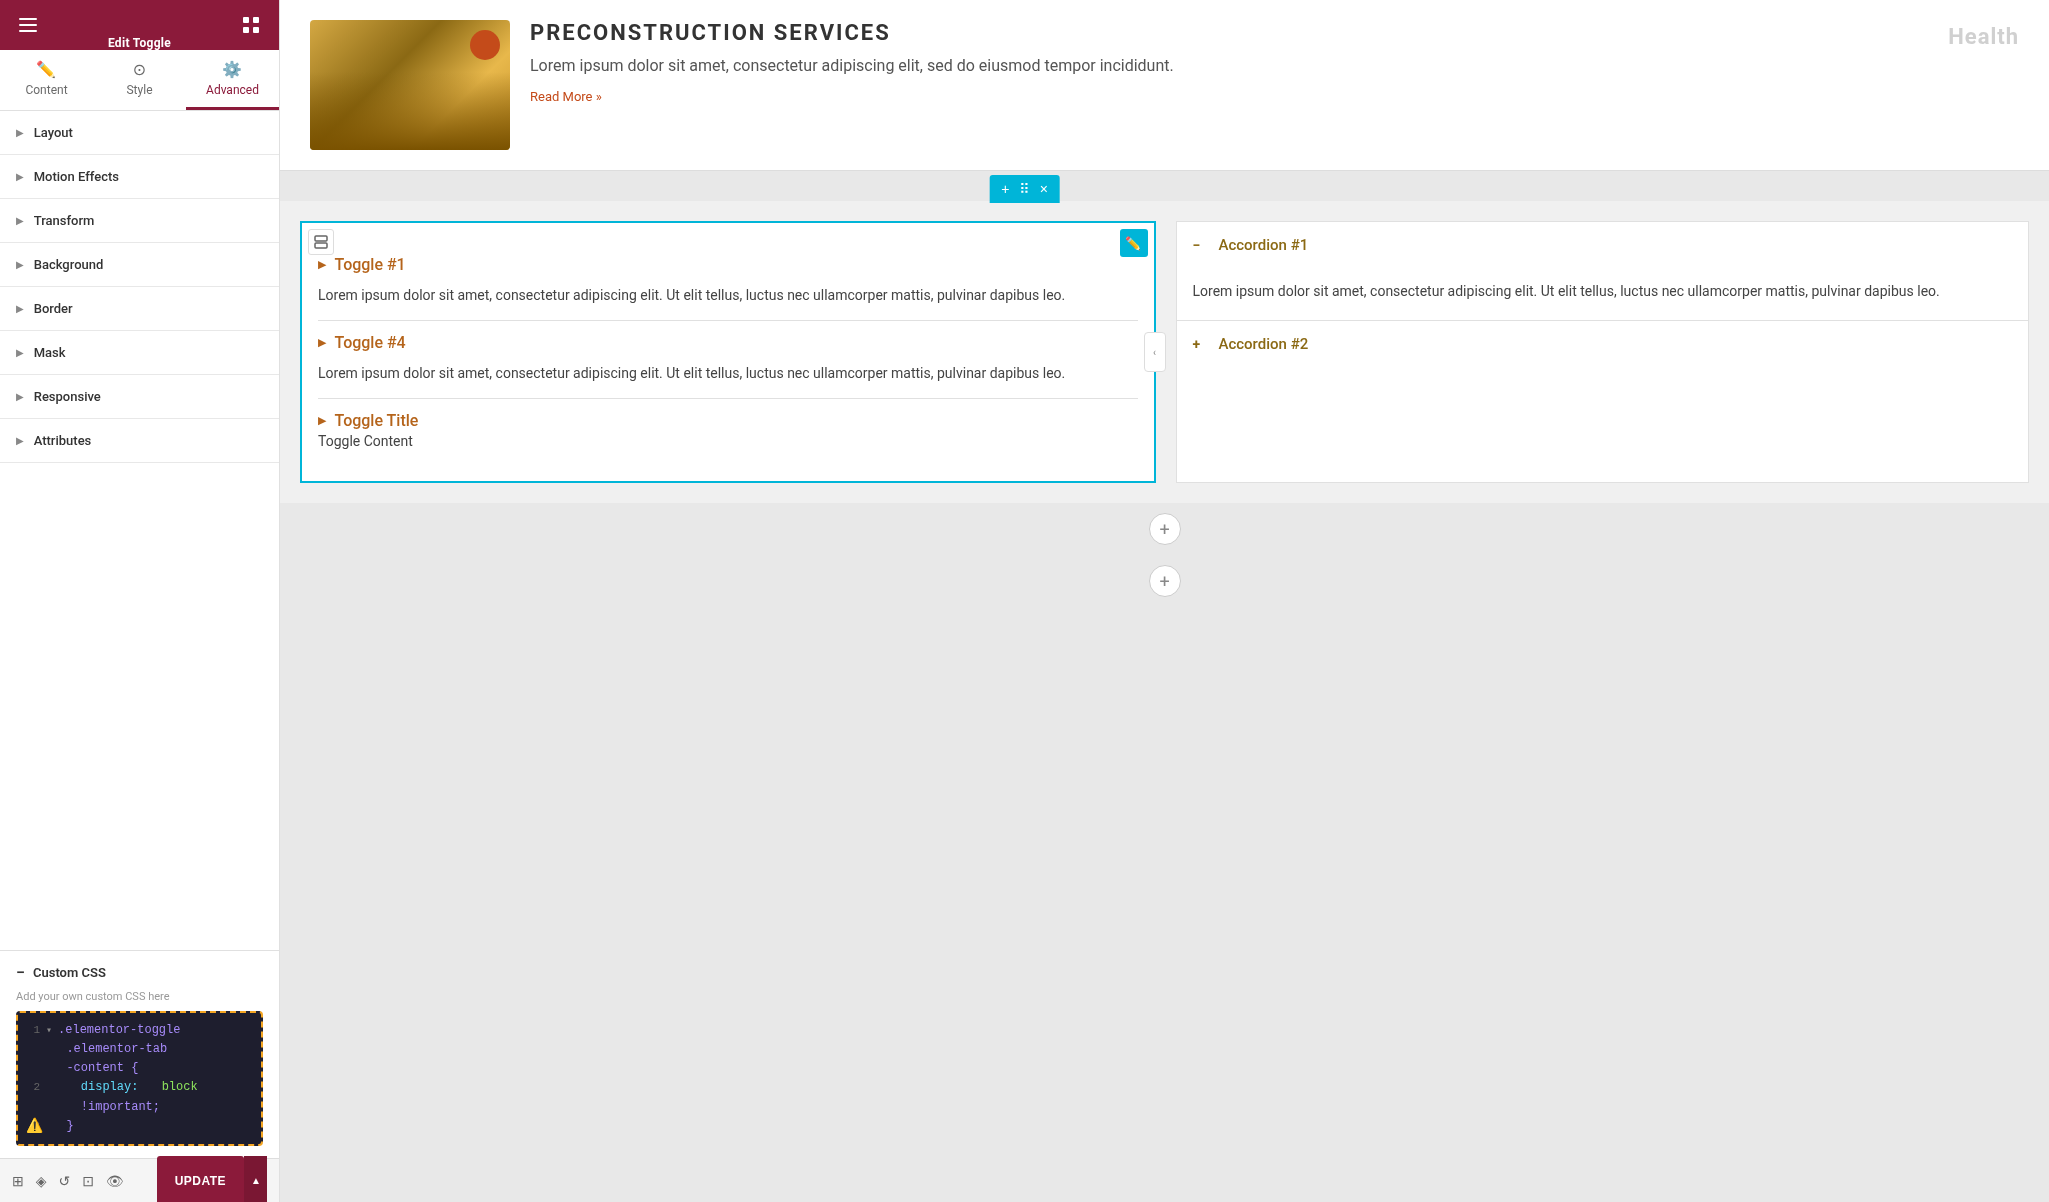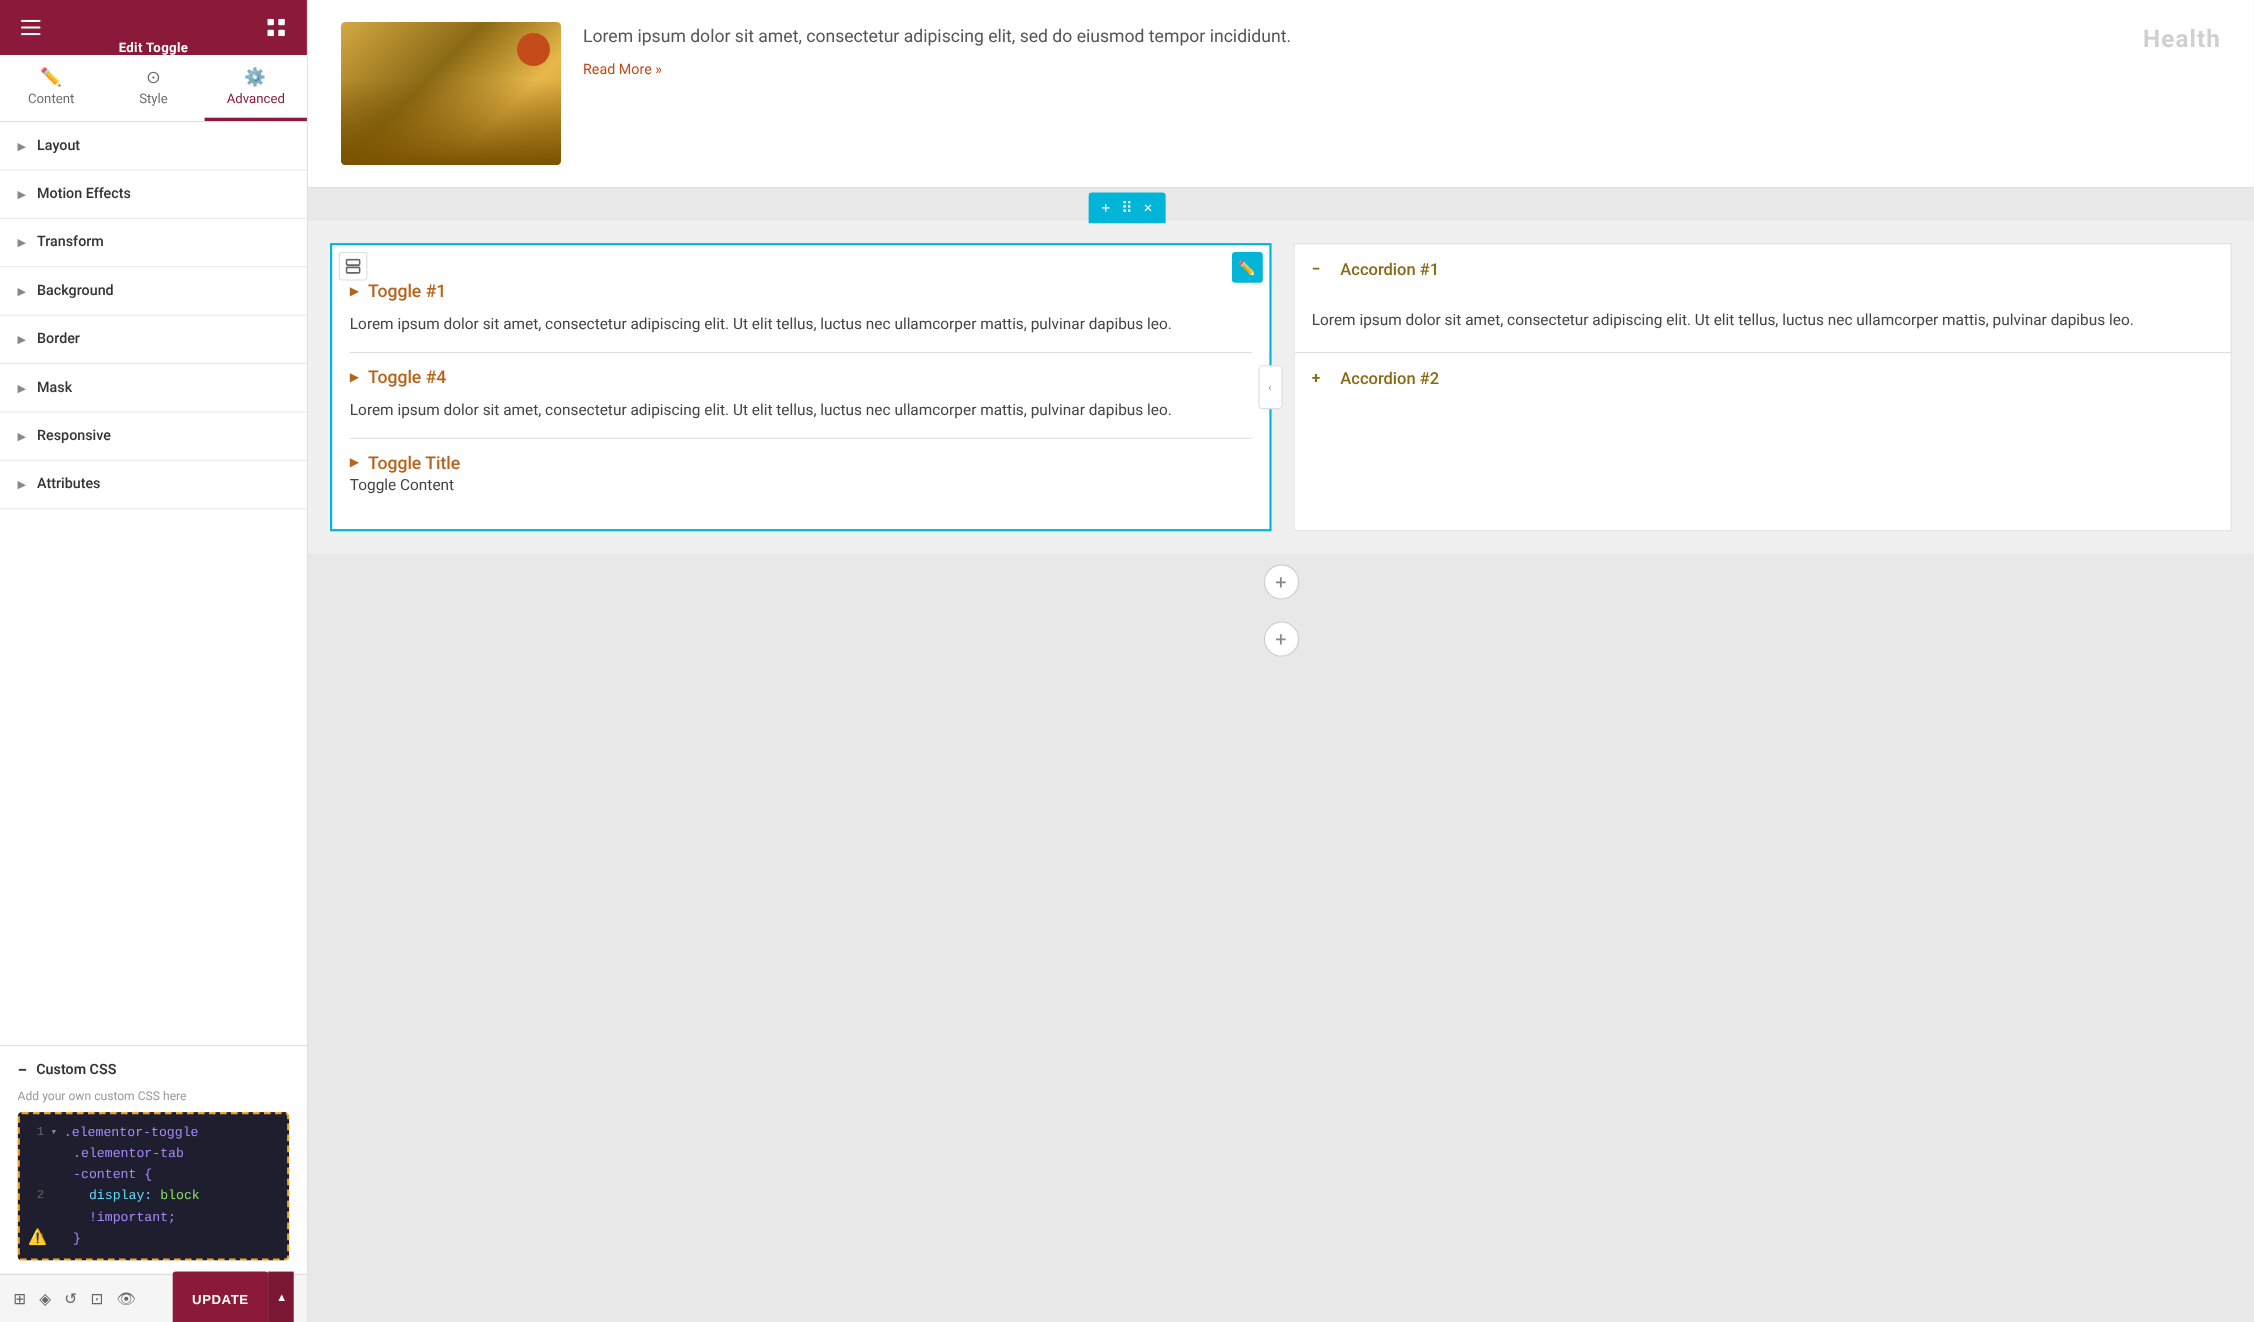--- a/index.html
+++ b/index.html
@@ -162,21 +162,21 @@
       font-size: 10px;
       padding-top: 2px;
     }
 
     .line-code {
       color: #a78bfa;
       white-space: pre;
     }
 
     .line-code .prop { color: #60d9fa; }
-    .line-code .val { color: #8ee35d; }
+    .line-code .val { color: #8ee35d; margin-left: 16px; }
 
     .warning-icon {
       position: absolute;
       left: 8px;
       bottom: 10px;
       font-size: 14px;
     }
 
     
     .panel-footer {
@@ -649,20 +649,21 @@
 </div>
 
 <div class="canvas-area">
 
   <div class="article-preview" style="position:relative;">
     <div class="article-img">
 
       <div style="position:absolute;bottom:0;left:0;width:100%;height:60%;background:linear-gradient(to top, #7a5200 0%, transparent 100%);"></div>
     </div>
     <div class="article-text">
+      <div class="article-title">PRECONSTRUCTION SERVICES</div>
       <div class="article-excerpt">Lorem ipsum dolor sit amet, consectetur adipiscing elit, sed do eiusmod tempor incididunt.</div>
       <div class="read-more">Read More »</div>
     </div>
     <span class="health-text">Health</span>
   </div>
 
   <div style="position:relative; padding-top: 30px;">
 
     <div class="widget-controls" style="top: 4px; left: calc(50% - 140px);">
       <button class="control-btn">+</button>

